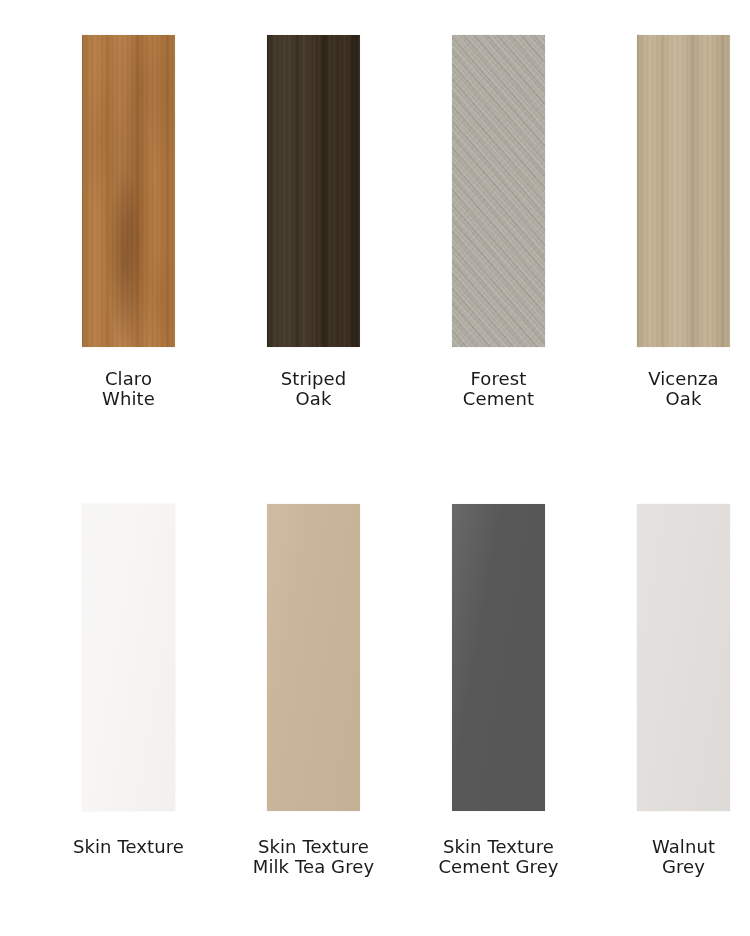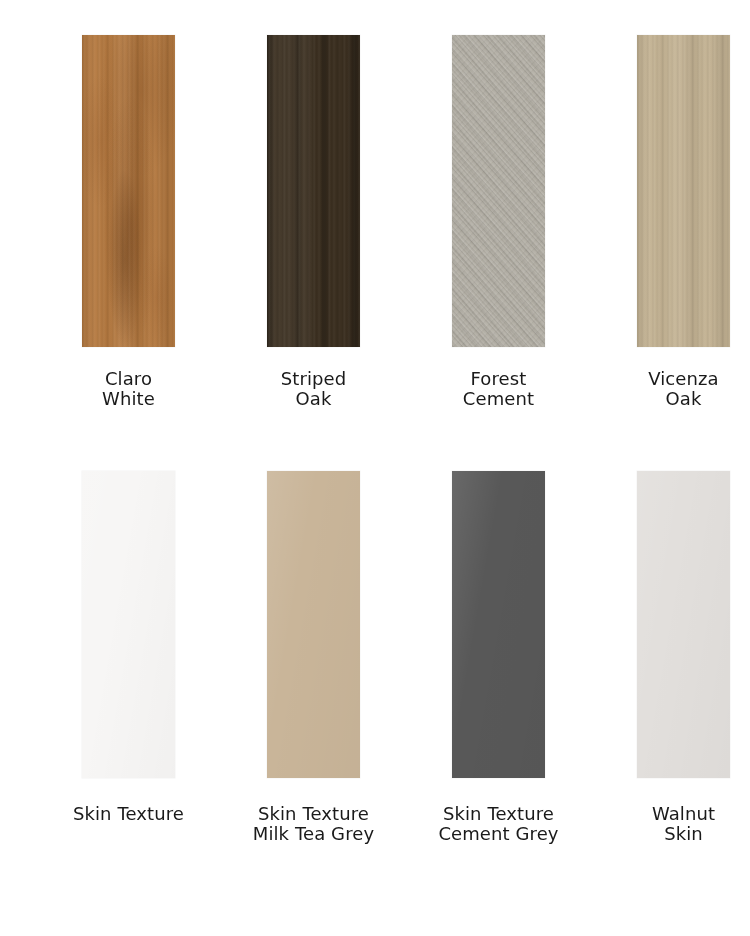--- a/index.html
+++ b/index.html
@@ -24,21 +24,21 @@
   }
 
   .swatch-row {
     position: absolute;
     left: 0;
     width: 750px;
     display: flex;
     justify-content: space-between;
   }
   .row-top  { top: 35px; }
-  .row-bottom { top: 471px; }
+  .row-bottom { top: 504px; }
 
   .swatch-cell {
     position: relative;
     width: 133px;
     flex: 0 0 133px;
     display: flex;
     flex-direction: column;
     align-items: center;
   }
   .row-top .swatch-cell:first-child,
@@ -258,19 +258,19 @@
       </div>
     </div>
 
 
     <div class="swatch-cell">
       <div class="chip" style="background-color:#e2dfdc">
         <div class="grain grain-matte"></div>
       </div>
       <div class="chip-label">
         <span class="l1">Walnut</span>
-        <span class="l2">Skin</span>
+        <span class="l2">Grey</span>
       </div>
     </div>
 
   </div>
 
 </div>
 
 </body></html>

